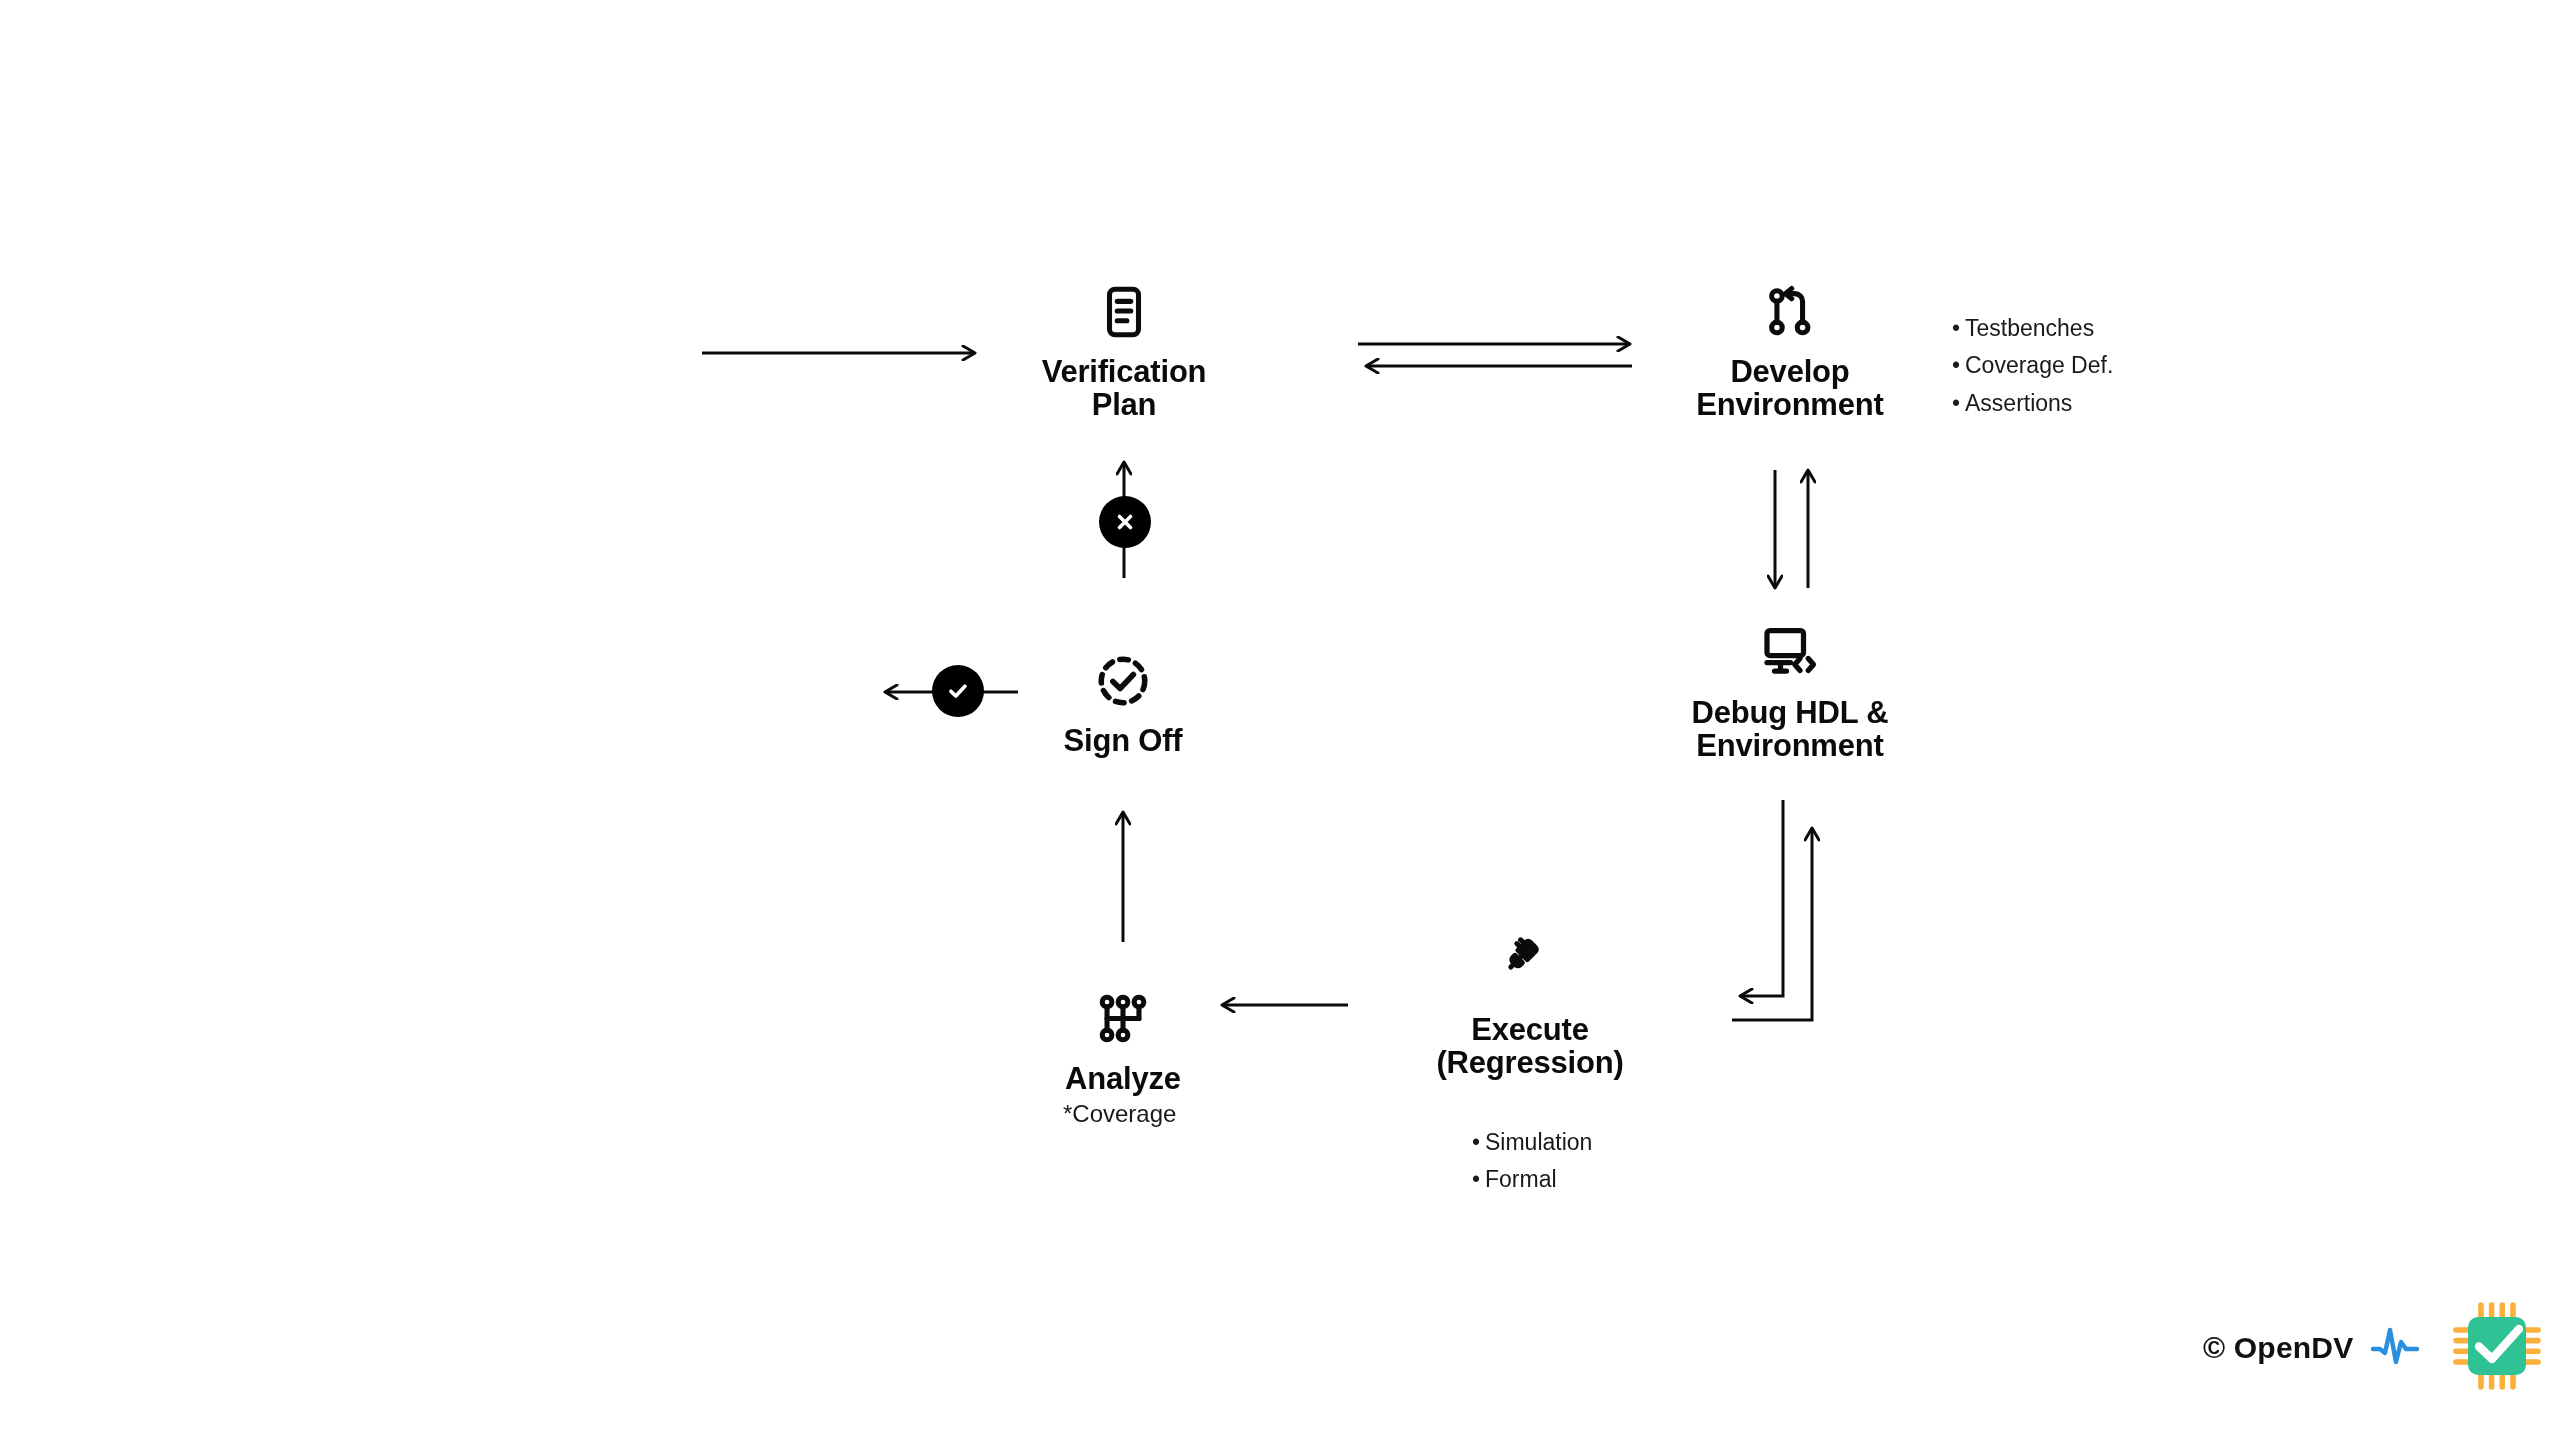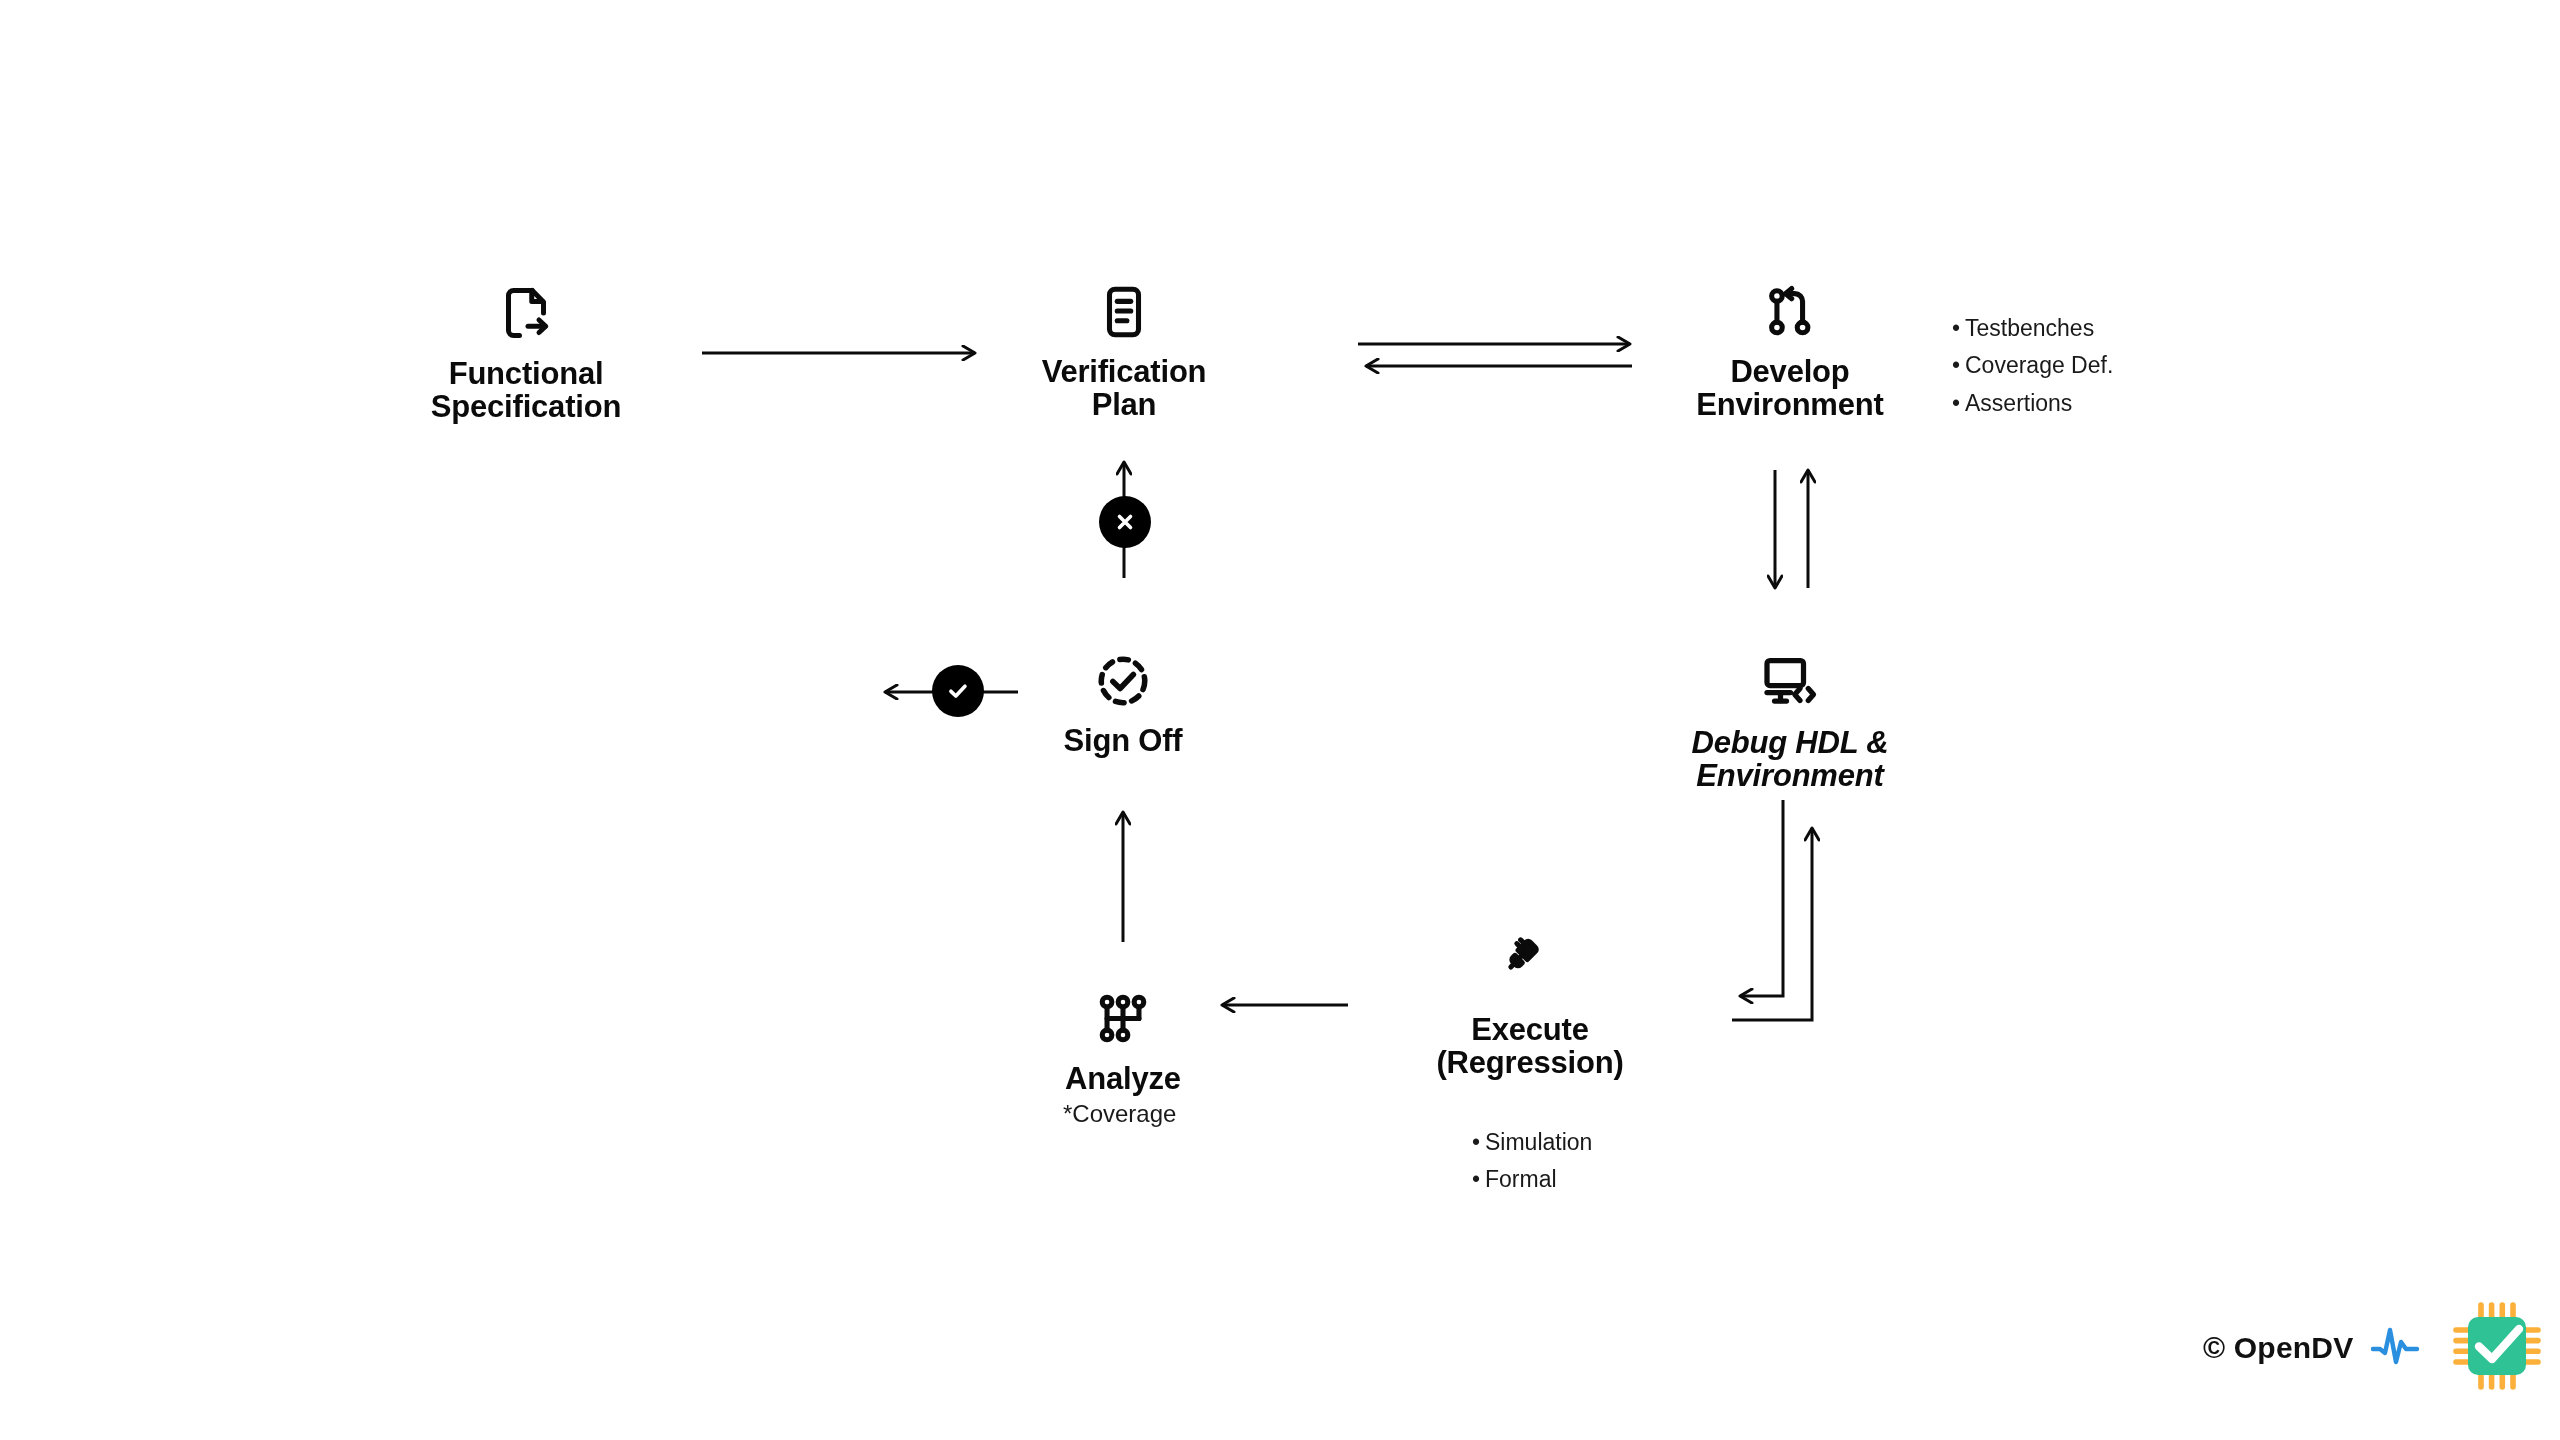--- a/index.html
+++ b/index.html
@@ -163,33 +163,20 @@
       <path d="M6.5,6.5 L17.5,17.5 M17.5,6.5 L6.5,17.5" stroke="#ffffff" stroke-width="3.6" stroke-linecap="round"></path>
     </svg>
   </div>
 
   <div class="badge" style="left:932px; top:665px;">
     <svg width="26" height="26" viewBox="0 0 24 24">
       <path d="M5.5,12.3 L10,16.6 L18.4,7.6" fill="none" stroke="#ffffff" stroke-width="3.4" stroke-linecap="round" stroke-linejoin="round"></path>
     </svg>
   </div>
 
-  <div class="node" style="left:376px; top:283px;">
-    <span class="ico">
-      <svg width="60" height="60" viewBox="0 0 24 24" fill="none" stroke="#0b0b0b" stroke-width="2" stroke-linecap="round" stroke-linejoin="round">
-        <path d="M14.5,3 H7 a2,2 0 0 0 -2,2 v14 a2,2 0 0 0 2,2 h2.4"></path>
-        <path d="M14.5,3 L19,7.6 V12"></path>
-        <path d="M14.3,3.3 V7.4 H18.6"></path>
-        <path d="M12.8,17.3 H19.6"></path>
-        <path d="M17.2,14.8 L19.9,17.3 L17.2,19.8"></path>
-      </svg>
-    </span>
-    <span class="label">Functional
-Specification</span>
-  </div>
 
   <div class="node" style="left:974px; top:283px;">
     <span class="ico">
       <svg width="58" height="58" viewBox="0 0 24 24" fill="none" stroke="#0b0b0b" stroke-width="2.1" stroke-linecap="round" stroke-linejoin="round">
         <rect x="6" y="2.6" width="12" height="18.8" rx="2.3"></rect>
         <path d="M9.2,7.6 H14.8"></path>
         <path d="M9.2,11.6 H14.8"></path>
         <path d="M9.2,15.6 H13.2"></path>
       </svg>
     </span>
@@ -211,21 +198,21 @@
     <span class="label">Develop
 Environment</span>
   </div>
 
   <div class="bullets" style="left:1947px; top:310px;">
     <span class="b"><span class="dot">•</span><span>Testbenches</span></span>
     <span class="b"><span class="dot">•</span><span>Coverage Def.</span></span>
     <span class="b"><span class="dot">•</span><span>Assertions</span></span>
   </div>
 
-  <div class="node" style="left:1640px; top:652px;font-style:italic;">
+  <div class="node" style="left:1640px; top:622px;">
     <span class="ico">
       <svg width="60" height="60" viewBox="0 0 24 24" fill="none" stroke="#0b0b0b" stroke-width="2.1" stroke-linecap="round" stroke-linejoin="round">
         <rect x="2.8" y="3.4" width="14.6" height="10" rx="1.2"></rect>
         <path d="M2.8,16.2 H12.2"></path>
         <path d="M8.2,16.4 V19.4"></path>
         <path d="M5.8,19.6 H10.6"></path>
         <path d="M16,14.6 L13.9,17 L16,19.4"></path>
         <path d="M19.3,14.6 L21.4,17 L19.3,19.4"></path>
       </svg>
     </span>

